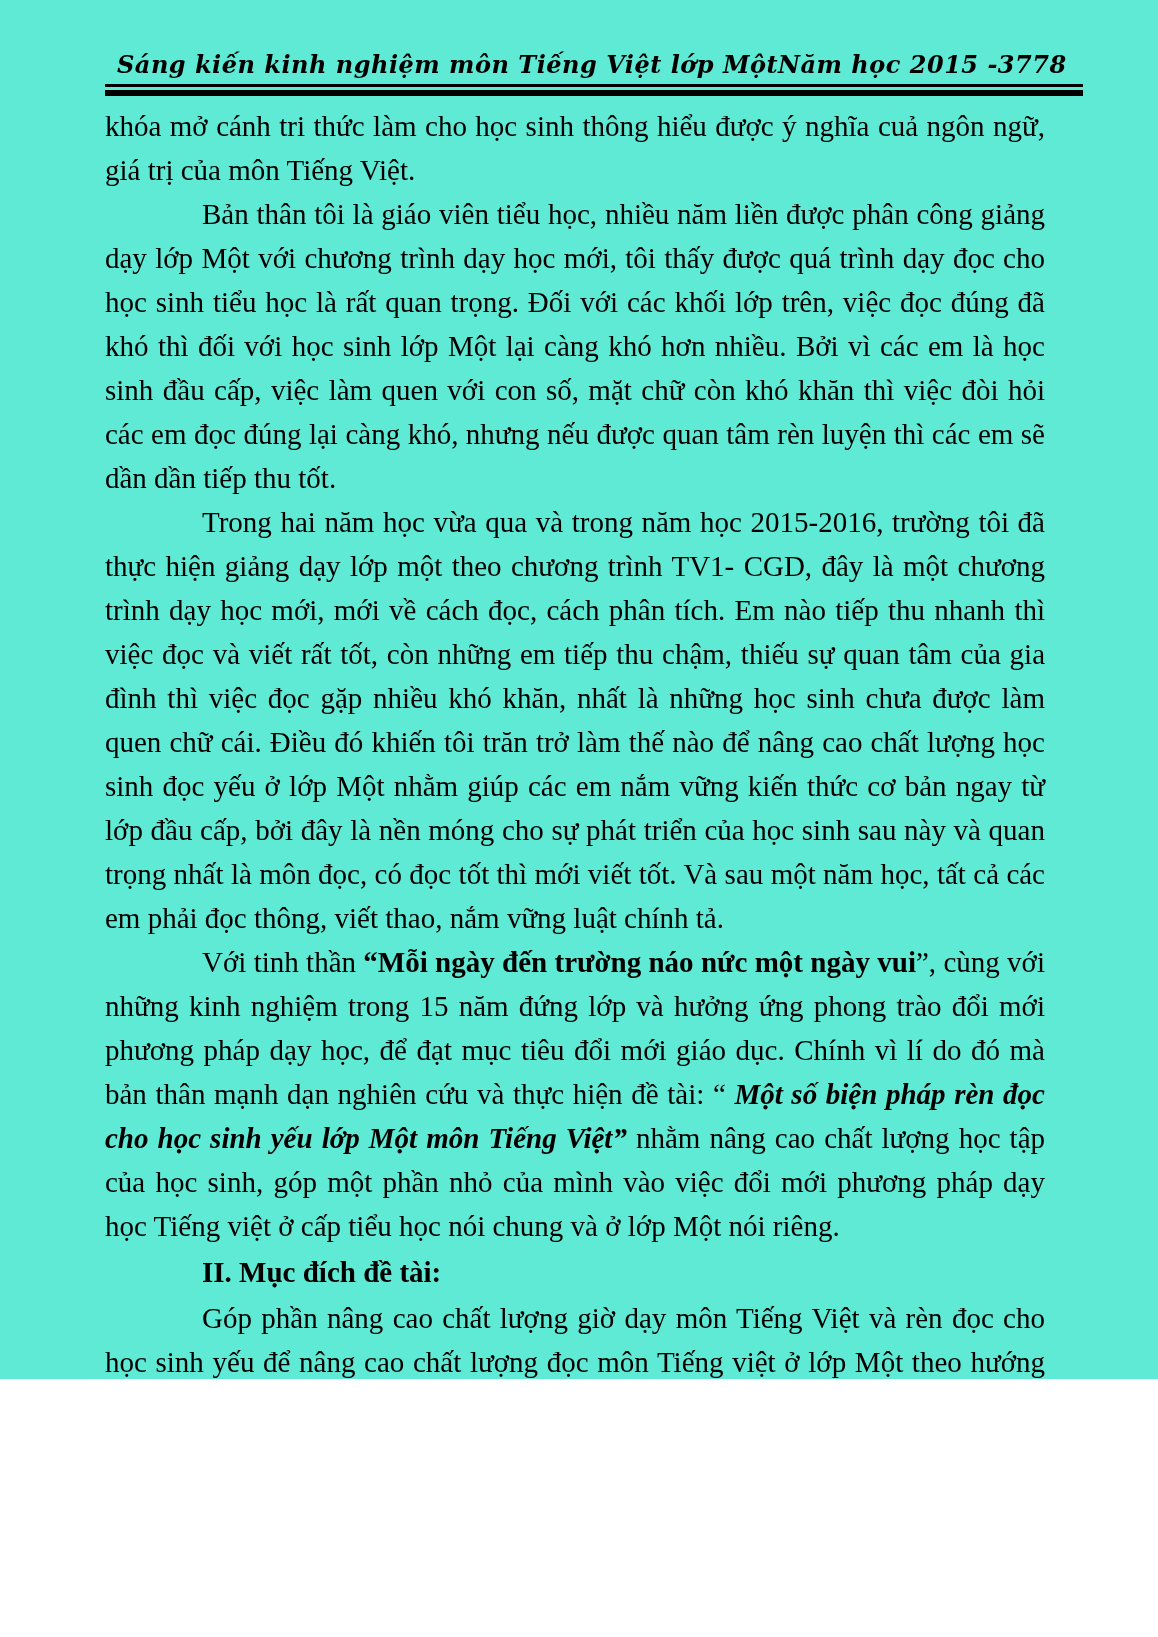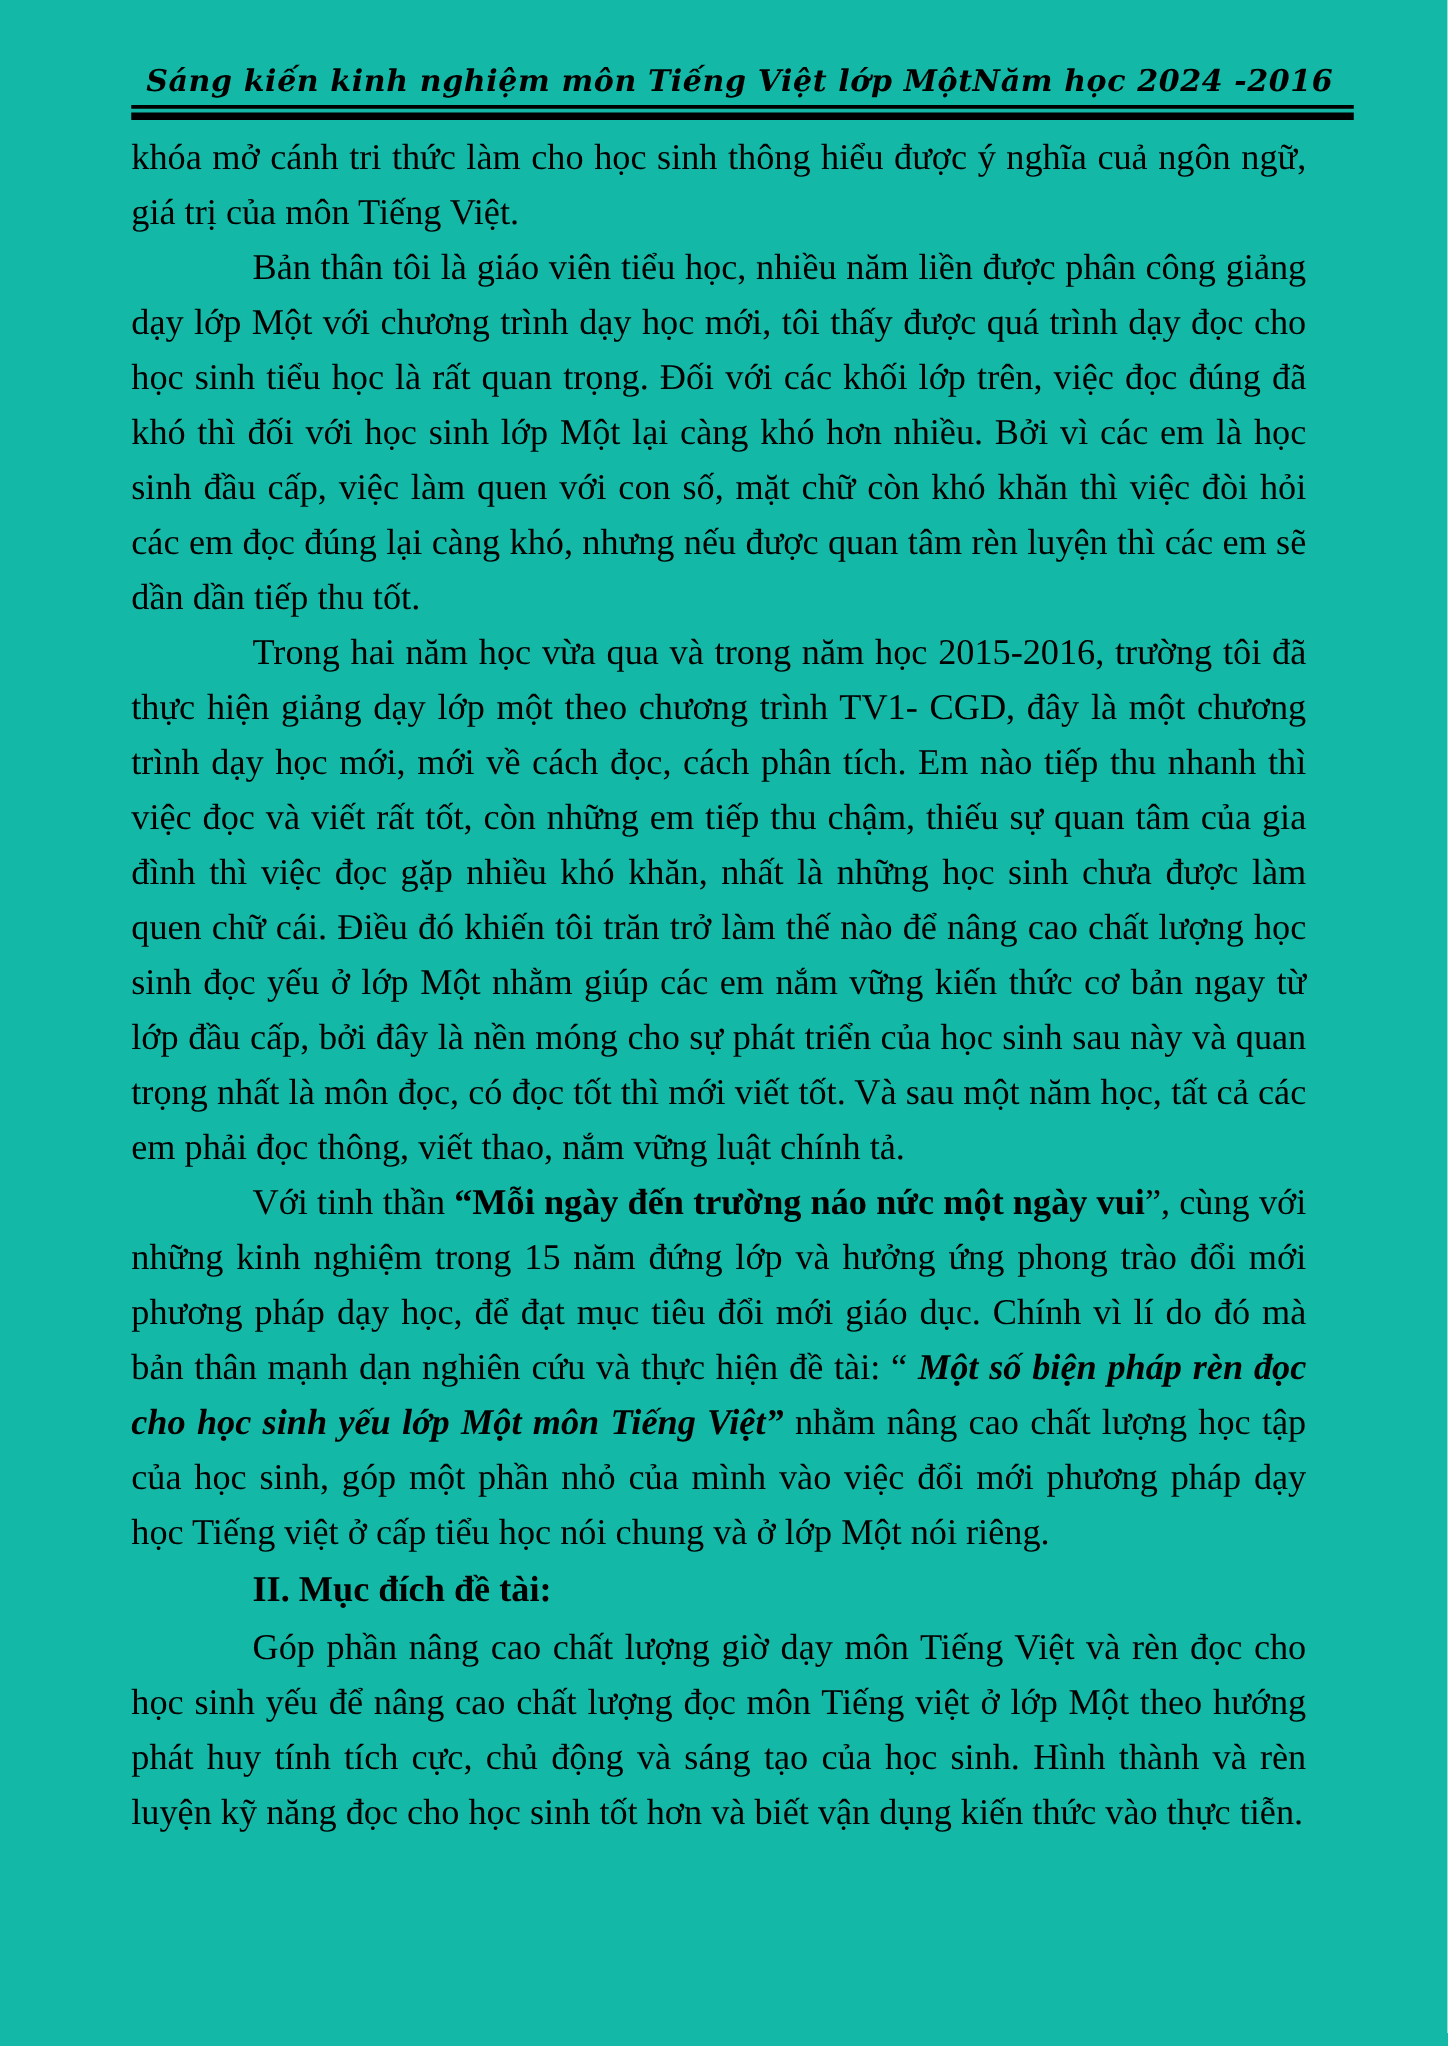--- a/index.html
+++ b/index.html
@@ -1,20 +1,20 @@
 <!DOCTYPE html>
 <html><head>
 <meta charset="utf-8">
 <style>
   html, body { margin: 0; padding: 0; background: #ffffff; }
   .page {
     position: relative;
     width: 1158px;
-    height: 1637px;
-    background: #14b8a6;
+    height: 1379px;
+    background: #5eead4;
     color: #000000;
     font-family: "Liberation Serif", serif;
     box-sizing: border-box;
     padding: 50px 75px 0 105px;
     overflow: hidden;
   }
   
   .page-header {
     display: flex;
     justify-content: space-between;
@@ -72,21 +72,21 @@
     padding-right: 14px;
   }
 </style>
 </head>
 <body>
 
 <div class="page">
 
   <div class="page-header">
     <span>Sáng kiến kinh nghiệm môn Tiếng Việt lớp Một</span>
-    <span>Năm học 2024 -2016</span>
+    <span>Năm học 2015 -3778</span>
   </div>
 
   <div class="rule"></div>
 
   <div class="doc-body">
       <p class="no-indent"><span>khóa mở cánh tri thức làm cho học sinh thông hiểu được ý nghĩa cuả ngôn ngữ, giá trị của môn Tiếng Việt.</span></p>
       <p><span>Bản thân tôi là giáo viên tiểu học, nhiều năm liền được phân công giảng dạy lớp Một với chương trình dạy học mới, tôi thấy được quá trình dạy đọc cho học sinh tiểu học là rất quan trọng. Đối với các khối lớp trên, việc đọc đúng đã khó thì đối với học sinh lớp Một lại càng khó hơn nhiều. Bởi vì các em là học sinh đầu cấp, việc làm quen với con số, mặt chữ còn khó khăn thì việc đòi hỏi các em đọc đúng lại càng khó, nhưng nếu được quan tâm rèn luyện thì các em sẽ dần dần tiếp thu tốt.</span></p>
       <p><span>Trong hai năm học vừa qua và trong năm học 2015-2016, trường tôi đã thực hiện giảng dạy lớp một theo chương trình TV1- CGD, đây là một chương trình dạy học mới, mới về cách đọc, cách phân tích. Em nào tiếp thu nhanh thì việc đọc và viết rất tốt, còn những em tiếp thu chậm, thiếu sự quan tâm của gia đình thì việc đọc gặp nhiều khó khăn, nhất là những học sinh chưa được làm quen chữ cái. Điều đó khiến tôi trăn trở làm thế nào để nâng cao chất lượng học sinh đọc yếu ở lớp Một nhằm giúp các em nắm vững kiến thức cơ bản ngay từ lớp đầu cấp, bởi đây là nền móng cho sự phát triển của học sinh sau này và quan trọng nhất là môn đọc, có đọc tốt thì mới viết tốt. Và sau một năm học, tất cả các em phải đọc thông, viết thao, nắm vững luật chính tả.</span></p>
       <p><span>Với tinh thần </span><span class="bold">“Mỗi ngày đến trường náo nức một ngày vui</span><span>”, cùng với những kinh nghiệm trong 15 năm đứng lớp và hưởng ứng phong trào đổi mới phương pháp dạy học, để đạt mục tiêu đổi mới giáo dục. Chính vì lí do đó mà bản thân mạnh dạn nghiên cứu và thực hiện đề tài: “ </span><span class="bold italic">Một số biện pháp rèn đọc cho học sinh yếu lớp Một môn Tiếng Việt”</span><span>  nhằm nâng cao chất lượng học tập của học sinh, góp một phần nhỏ của mình vào việc đổi mới phương pháp dạy học Tiếng việt ở cấp tiểu học nói chung và ở lớp Một nói riêng.</span></p>
       <p class="heading"><span class="bold">II. Mục đích đề tài:</span></p>

